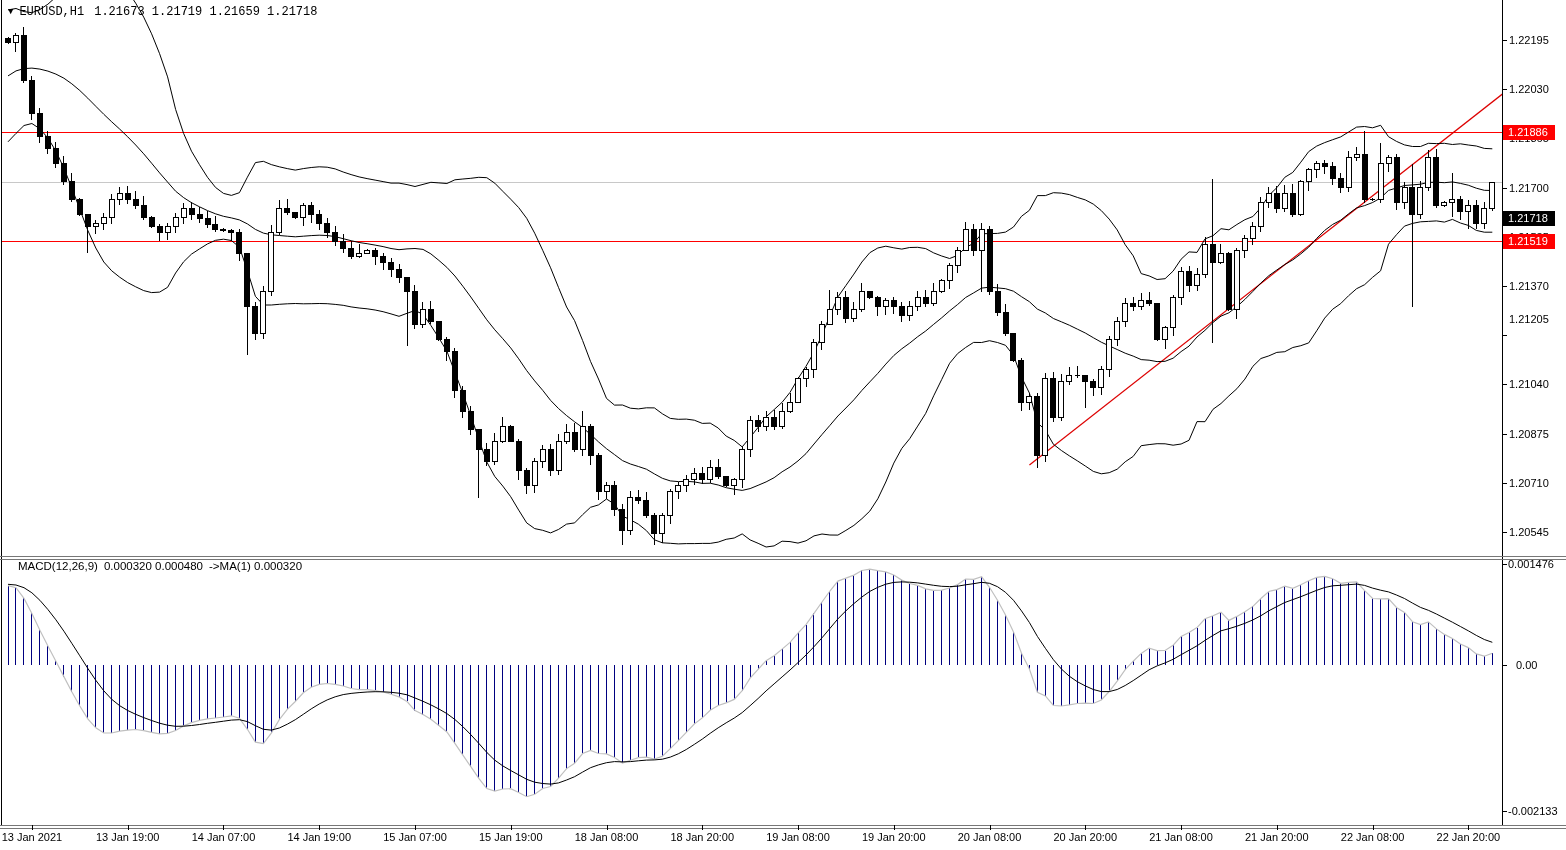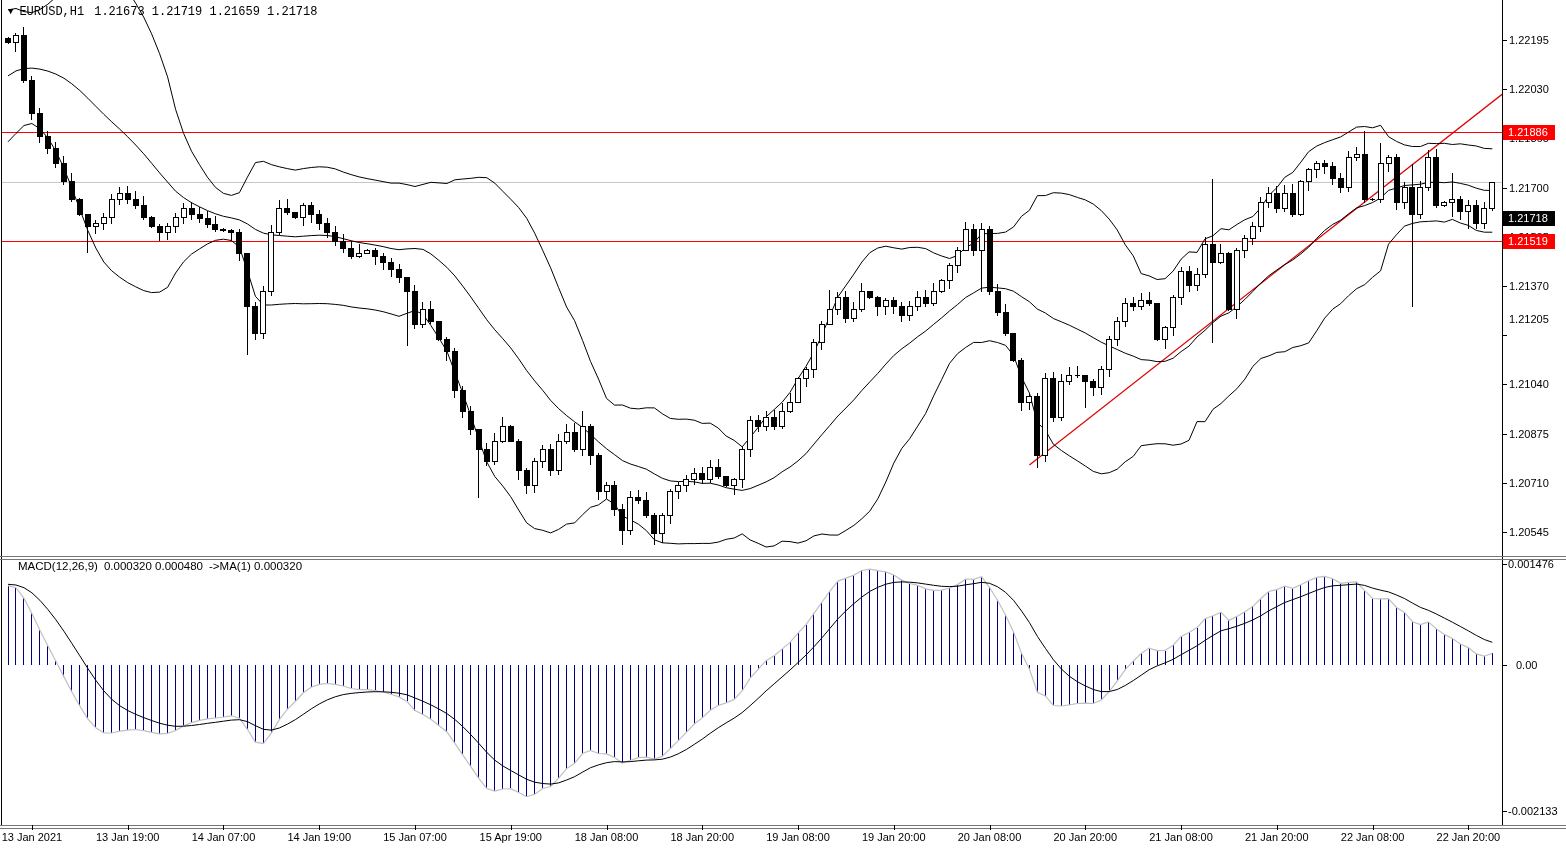--- a/index.html
+++ b/index.html
@@ -671,21 +671,21 @@
       <div class="mtick" style="top: 564.042px;">0.001476</div>
       <div class="mtick" style="top: 665px; padding-left: 8px;">0.00</div>
       <div class="mtick" style="top: 810.897px;">-0.002133</div>
     </div>
   <div id="time-axis">
       <div class="tlabel" style="left: 31.94px;">13 Jan 2021</div>
       <div class="tlabel" style="left: 127.7px;">13 Jan 19:00</div>
       <div class="tlabel" style="left: 223.46px;">14 Jan 07:00</div>
       <div class="tlabel" style="left: 319.22px;">14 Jan 19:00</div>
       <div class="tlabel" style="left: 414.98px;">15 Jan 07:00</div>
-      <div class="tlabel" style="left: 510.74px;">15 Apr 19:00</div>
+      <div class="tlabel" style="left: 510.74px;">15 Jan 19:00</div>
       <div class="tlabel" style="left: 606.5px;">18 Jan 08:00</div>
       <div class="tlabel" style="left: 702.26px;">18 Jan 20:00</div>
       <div class="tlabel" style="left: 798.02px;">19 Jan 08:00</div>
       <div class="tlabel" style="left: 893.78px;">19 Jan 20:00</div>
       <div class="tlabel" style="left: 989.54px;">20 Jan 08:00</div>
       <div class="tlabel" style="left: 1085.3px;">20 Jan 20:00</div>
       <div class="tlabel" style="left: 1181.06px;">21 Jan 08:00</div>
       <div class="tlabel" style="left: 1276.82px;">21 Jan 20:00</div>
       <div class="tlabel" style="left: 1372.58px;">22 Jan 08:00</div>
       <div class="tlabel" style="left: 1468.34px;">22 Jan 20:00</div>

